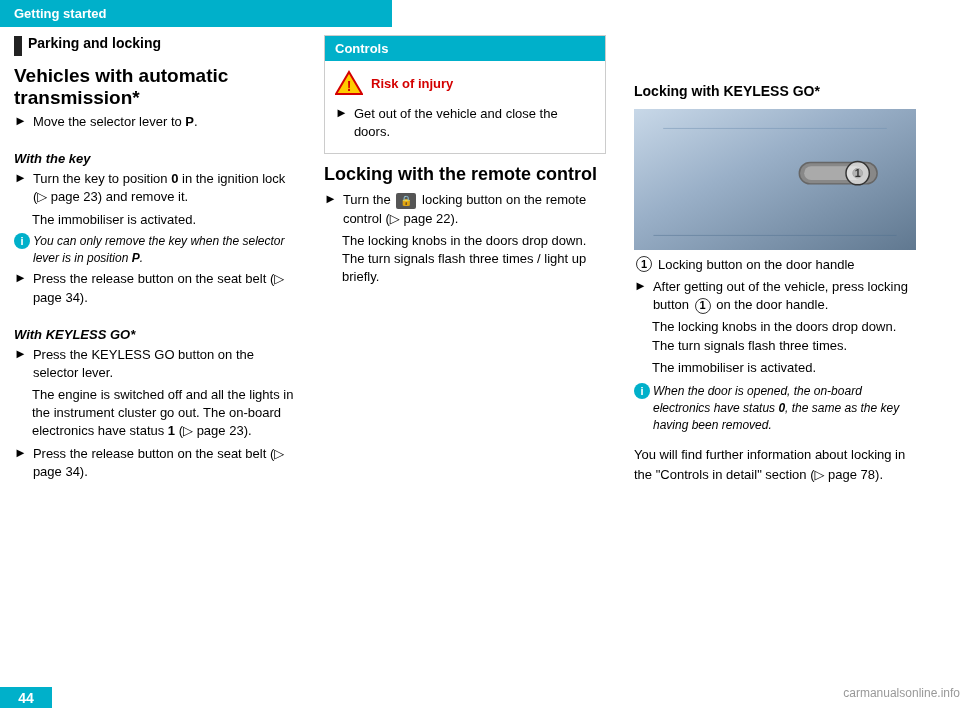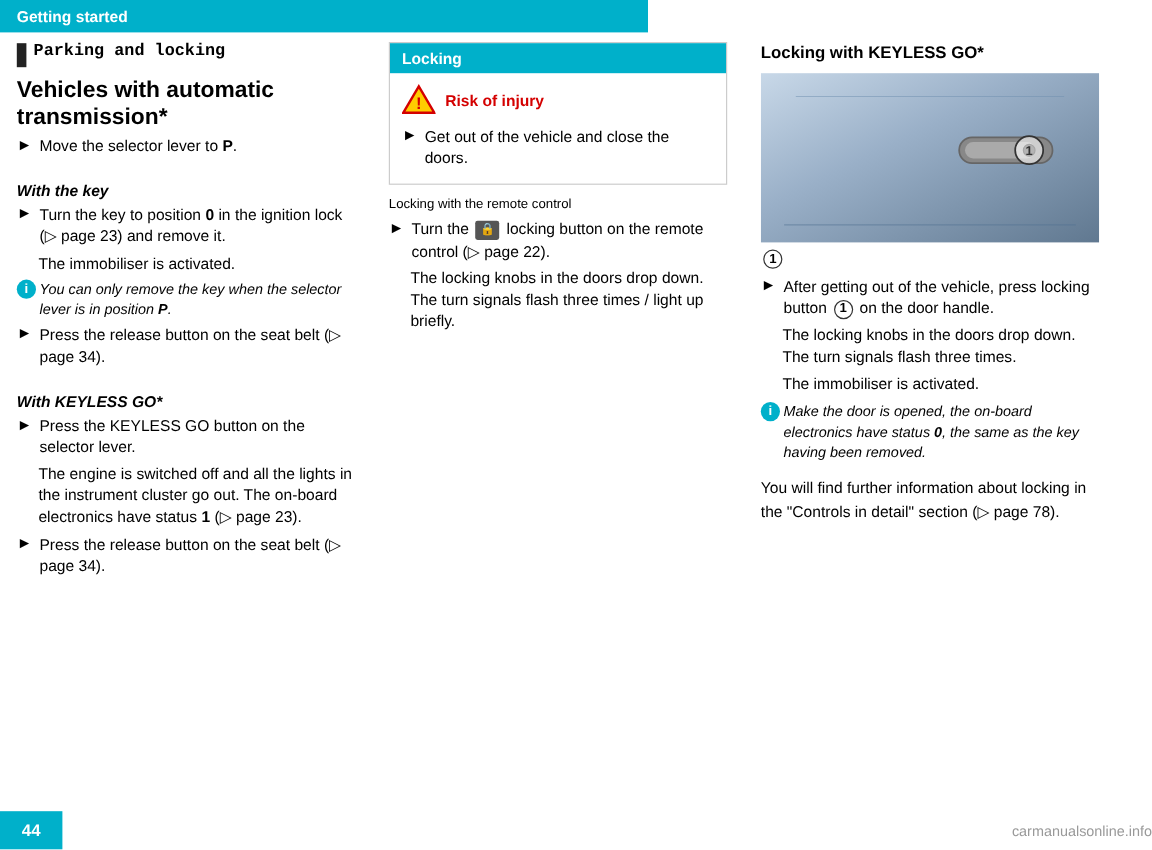--- a/index.html
+++ b/index.html
@@ -20,21 +20,21 @@
       position: relative;
     }
 
     
     .header-bar {
       background: #00b0ca;
       color: #fff;
       font-weight: bold;
       font-size: 13px;
       padding: 6px 14px;
-      width: 540px;
+      width: 392px;
     }
 
     
     .main-content {
       display: flex;
       padding: 0;
     }
 
     
     .left-column {
@@ -45,27 +45,27 @@
     
     .middle-column {
       width: 310px;
       padding: 8px 14px;
     }
 
     
     .right-column {
       width: 310px;
       padding: 8px 14px;
+      margin-top: 48px;
     }
 
     .section-title {
       font-size: 14px;
       font-weight: bold;
       margin-bottom: 6px;
-      font-family: Liberation Mono, monospace;
     }
 
     .subsection-title {
       font-size: 19px;
       font-weight: bold;
       margin-bottom: 4px;
       margin-top: 8px;
     }
 
     .italic-title {
@@ -194,21 +194,21 @@
     
     .page-number-box {
       position: absolute;
       bottom: 0;
       left: 0;
       background: #00b0ca;
       color: white;
       font-weight: bold;
       font-size: 14px;
       width: 52px;
-      height: 32px;
+      height: 21px;
       display: flex;
       align-items: center;
       justify-content: center;
     }
 
     
     .watermark {
       position: absolute;
       bottom: 8px;
       right: 0;
@@ -223,22 +223,22 @@
       margin-bottom: 4px;
     }
 
     .section-title-right {
       font-size: 14px;
       font-weight: bold;
       margin-bottom: 8px;
     }
 
     .locking-title {
-      font-size: 11px;
-      font-weight: normal;
+      font-size: 18px;
+      font-weight: bold;
       margin-bottom: 6px;
     }
 
     .circle-num {
       display: inline-flex;
       align-items: center;
       justify-content: center;
       width: 16px;
       height: 16px;
       border-radius: 50%;
@@ -330,21 +330,21 @@
       <div class="bullet-item">
         <span class="bullet-arrow">►</span>
         <span class="bullet-text">Press the release button on the seat belt (▷ page 34).</span>
       </div>
 
     </div>
 
     <div class="middle-column">
 
       <div class="closing-box">
-        <div class="closing-header">Locking</div>
+        <div class="closing-header">Controls</div>
         <div class="closing-body">
 
           <div class="risk-box">
 
             <svg class="risk-icon" viewBox="0 0 28 28">
               <polygon points="14,3 27,25 1,25" fill="#ffcc00" stroke="#d40000" stroke-width="2"></polygon>
               <text x="14" y="22" text-anchor="middle" font-size="14" font-weight="bold" fill="#d40000">!</text>
             </svg>
             <span class="risk-label">Risk of injury</span>
           </div>
@@ -399,39 +399,40 @@
           <text x="230" y="70" text-anchor="middle" font-size="11" font-weight="bold" fill="#333">1</text>
 
           <line x1="30" y1="20" x2="260" y2="20" stroke="#7090b0" stroke-width="1" opacity="0.5"></line>
           <line x1="20" y1="130" x2="270" y2="130" stroke="#507090" stroke-width="1" opacity="0.5"></line>
         </svg>
       </div>
 
 
       <div style="display:flex; align-items:center; margin-bottom:6px;">
         <span class="circle-num">1</span>
+        <span style="margin-left:4px; font-size:13px;">Locking button on the door handle</span>
       </div>
 
       <div class="bullet-item">
         <span class="bullet-arrow">►</span>
         <span class="bullet-text">
           <span>After getting out of the vehicle, press locking button</span>
           <span class="circle-num">1</span>
           <span> on the door handle.</span>
         </span>
       </div>
 
       <div class="indent-text">The locking knobs in the doors drop down. The turn signals flash three times.</div>
 
       <div class="indent-text">The immobiliser is activated.</div>
 
       <div class="info-inline" style="margin-top:6px;">
         <span class="info-icon">i</span>
         <span>
-          <span>Make the door is opened, the on-board electronics have status</span> <b>0</b><span>, the same as the key having been removed.</span>
+          <span>When the door is opened, the on-board electronics have status</span> <b>0</b><span>, the same as the key having been removed.</span>
         </span>
       </div>
 
       <div style="font-size:13px; margin-top:12px; line-height:1.5;">You will find further information about locking in the "Controls in detail" section (▷ page 78).</div>
 
     </div>
 
   </div>
 
   <div class="page-number-box">

